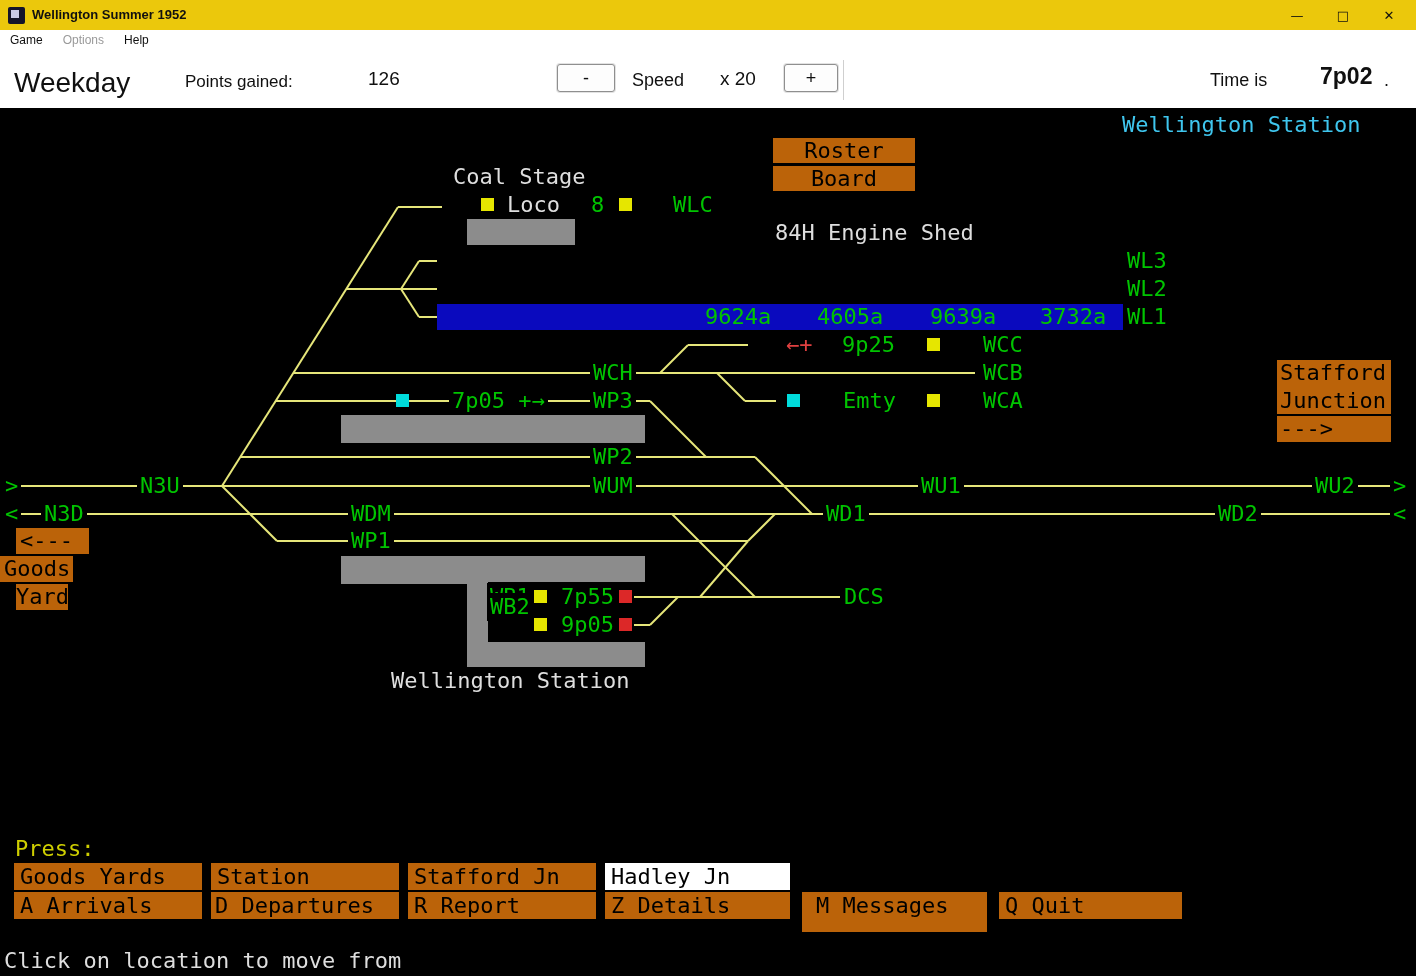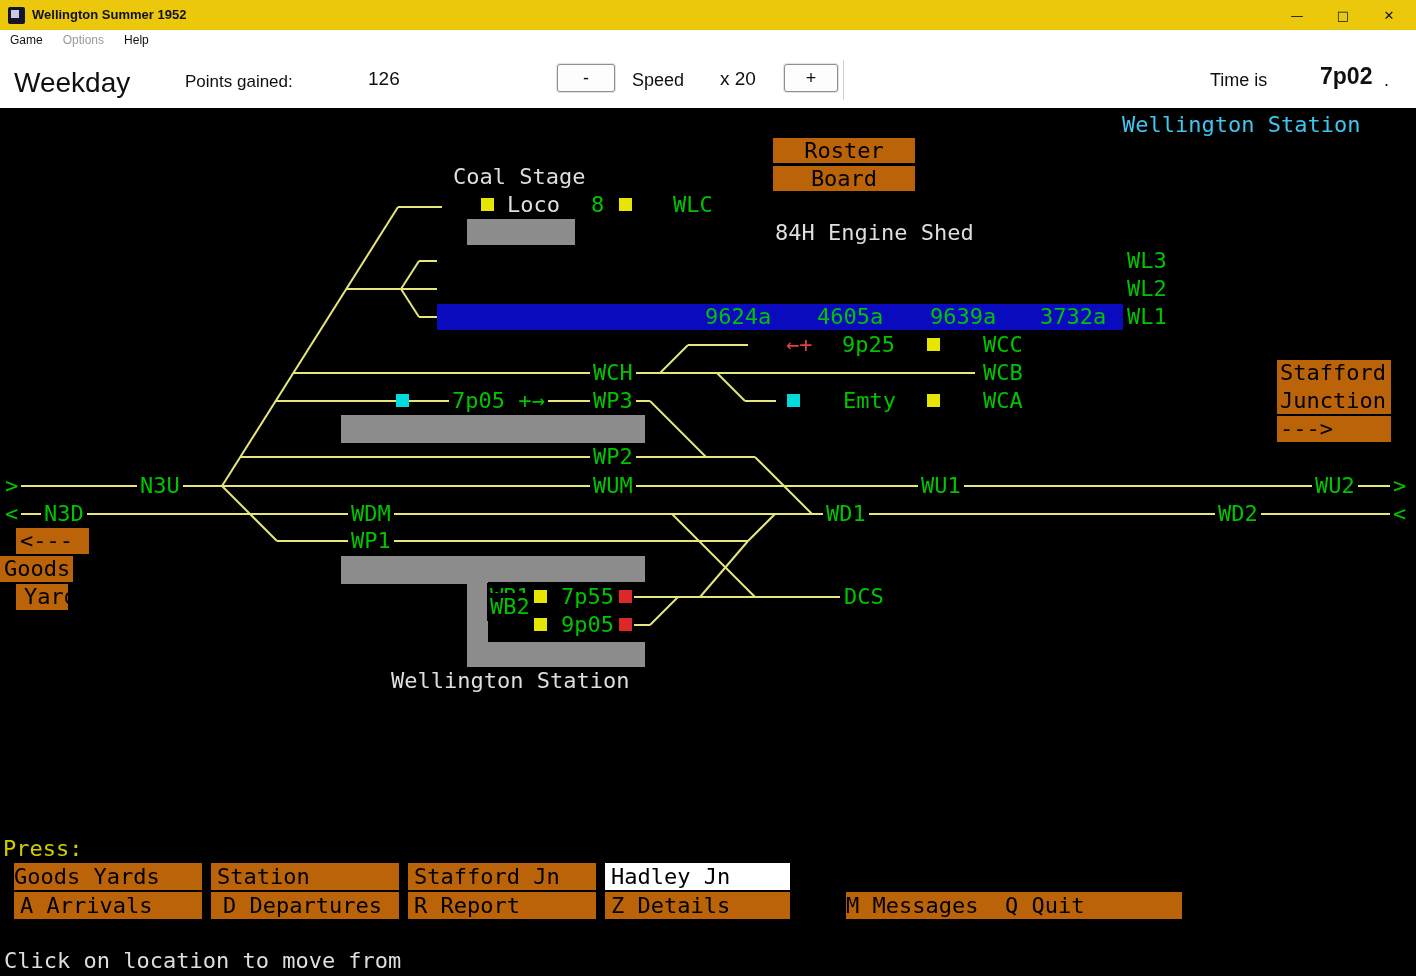--- a/index.html
+++ b/index.html
@@ -172,49 +172,49 @@
     <span class="m g" style="left:41px;top:392px">N3D</span>
     <span class="m g" style="left:348px;top:392px">WDM</span>
     <span class="m g" style="left:823px;top:392px">WD1</span>
     <span class="m g" style="left:1215px;top:392px">WD2</span>
     <span class="m g" style="left:1390px;top:392px">&lt;</span>
 
     <span class="m g" style="left:348px;top:419px">WP1</span>
 
     <div class="obtn" style="left:16px;top:420px;width:73px;height:26px;line-height:26px;padding-left:4px">&lt;---</div>
     <div class="obtn" style="left:0;top:448px;width:73px;height:26px;line-height:26px;padding-left:4px">Goods</div>
-    <div class="obtn" style="left:16px;top:476px;width:52px;height:26px;line-height:26px;padding-left:8px">Yards</div>
+    <div class="obtn" style="left:16px;top:476px;width:52px;height:26px;line-height:26px;padding-left:0">Yards</div>
 
     <div class="obtn" style="left:1277px;top:252px;width:114px;height:40px;line-height:26px;padding-left:3px">Stafford</div>
     <div class="obtn" style="left:1277px;top:280px;width:114px;height:26px;line-height:26px;padding-left:3px">Junction</div>
     <div class="obtn" style="left:1277px;top:308px;width:114px;height:26px;line-height:26px;padding-left:3px">---&gt;</div>
 
     <span class="m g" style="left:487px;top:475px">WB1</span>
     <span class="sq sq-y" style="left:534px;top:482px"></span>
     <span class="m g" style="left:558px;top:475px">7p55</span>
     <span class="sq sq-r" style="left:619px;top:482px"></span>
     <span class="m g" style="left:487px;top:485px">WB2</span>
     <span class="sq sq-y" style="left:534px;top:510px"></span>
     <span class="m g" style="left:558px;top:503px">9p05</span>
     <span class="sq sq-r" style="left:619px;top:510px"></span>
 
     <span class="m g" style="left:841px;top:475px">DCS</span>
 
     <span class="m w" style="left:391px;top:559px">Wellington Station</span>
 
-    <span class="m yel" style="left:3px;top:727px">Press:</span>
-
-    <div class="obtn" style="left:14px;top:755px;width:188px;height:27px;line-height:27px;padding-left:0">Goods Yards</div>
+    <span class="m yel" style="left:15px;top:727px">Press:</span>
+
+    <div class="obtn" style="left:14px;top:755px;width:188px;height:27px;line-height:27px;padding-left:6px">Goods Yards</div>
     <div class="obtn" style="left:211px;top:755px;width:188px;height:27px;line-height:27px;padding-left:6px">Station</div>
     <div class="obtn" style="left:408px;top:755px;width:188px;height:27px;line-height:27px;padding-left:6px">Stafford Jn</div>
     <div class="obtn white-btn" style="left:605px;top:755px;width:185px;height:27px;line-height:27px;padding-left:6px">Hadley Jn</div>
 
     <div class="obtn" style="left:14px;top:784px;width:188px;height:27px;line-height:27px;padding-left:6px">A Arrivals</div>
-    <div class="obtn" style="left:211px;top:784px;width:188px;height:27px;line-height:27px;padding-left:12px">D Departures</div>
+    <div class="obtn" style="left:211px;top:784px;width:188px;height:27px;line-height:27px;padding-left:4px">D Departures</div>
     <div class="obtn" style="left:408px;top:784px;width:188px;height:27px;line-height:27px;padding-left:6px">R Report</div>
     <div class="obtn" style="left:605px;top:784px;width:185px;height:27px;line-height:27px;padding-left:6px">Z Details</div>
-    <div class="obtn" style="left:846px;top:784px;width:185px;height:27px;line-height:27px;padding-left:0">M Messages</div>
+    <div class="obtn" style="left:802px;top:784px;width:185px;height:40px;line-height:27px;padding-left:14px">M Messages</div>
     <div class="obtn" style="left:999px;top:784px;width:183px;height:27px;line-height:27px;padding-left:6px">Q Quit</div>
 
     <span class="m w" style="left:4px;top:839px">Click on location to move from</span>
   </div>
 
 </div>
 
 </body></html>

